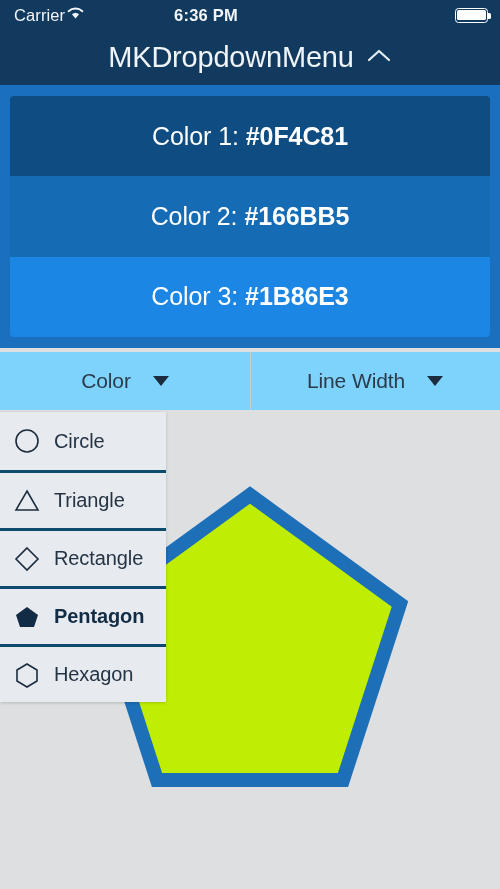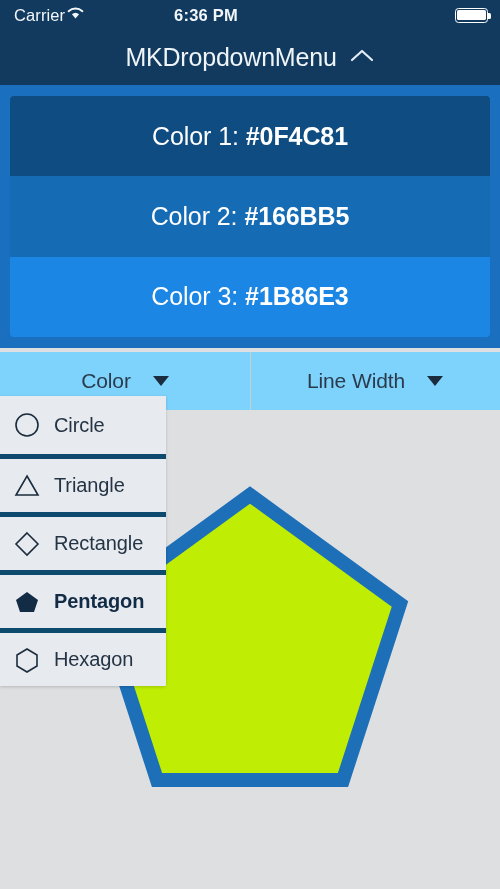--- a/index.html
+++ b/index.html
@@ -98,21 +98,21 @@
   }
   #nav-title-button {
     display: flex;
     align-items: center;
     gap: 12px;
     cursor: pointer;
     padding: 3px 6px;
   }
   #nav-title {
     color: #EFF4F8;
-    font-size: 25px;
+    font-size: 29px;
     letter-spacing: -.2px;
   }
   .caret-up-thin { display:block; }
 
   
   #color-dropdown {
     position: absolute;
     left: 0; top: 85px;
     width: 500px;
     height: 263px;
@@ -202,36 +202,36 @@
   .tri-up {
     width: 0; height: 0;
     border-left: 8px solid transparent;
     border-right: 8px solid transparent;
     border-bottom: 10px solid #1B2C3E;
   }
 
   
   #shape-dropdown {
     position: absolute;
-    left: 0; top: 396px;
+    left: 0; top: 412px;
     width: 166px;
     background: #E7EAEE;
     z-index: 19;
     box-shadow: 0 1px 3px rgba(0,0,0,.18);
   }
   .shape-item {
     height: 58px;
     display: flex;
     align-items: center;
     padding-left: 12px;
     gap: 12px;
     cursor: pointer;
     box-sizing: border-box;
   }
-  .shape-item + .shape-item { border-top: 5px solid #0c4a6e; }
+  .shape-item + .shape-item { border-top: 3px solid #0c4a6e; }
   .shape-item-label {
     color: #253445;
     font-size: 20px;
     letter-spacing: -.1px;
   }
   .shape-item.selected .shape-item-label {
     font-weight: bold;
     color: #132C45;
   }
   .shape-glyph { width: 30px; display: flex; justify-content: center; }

